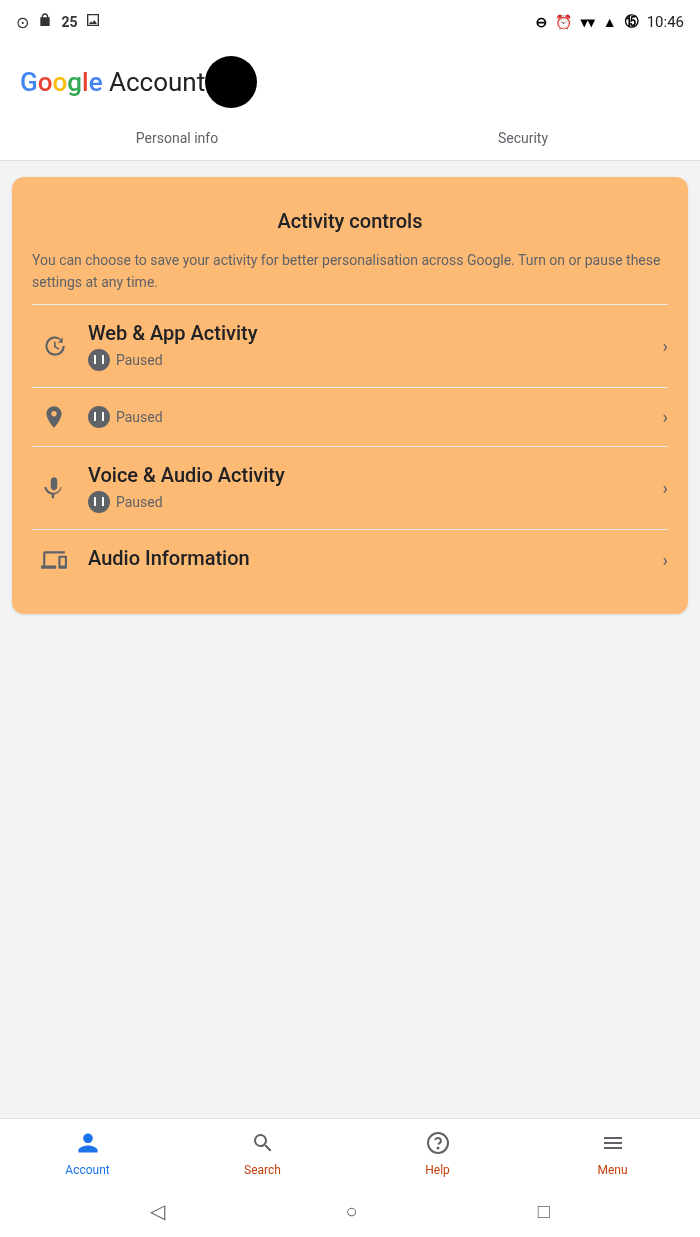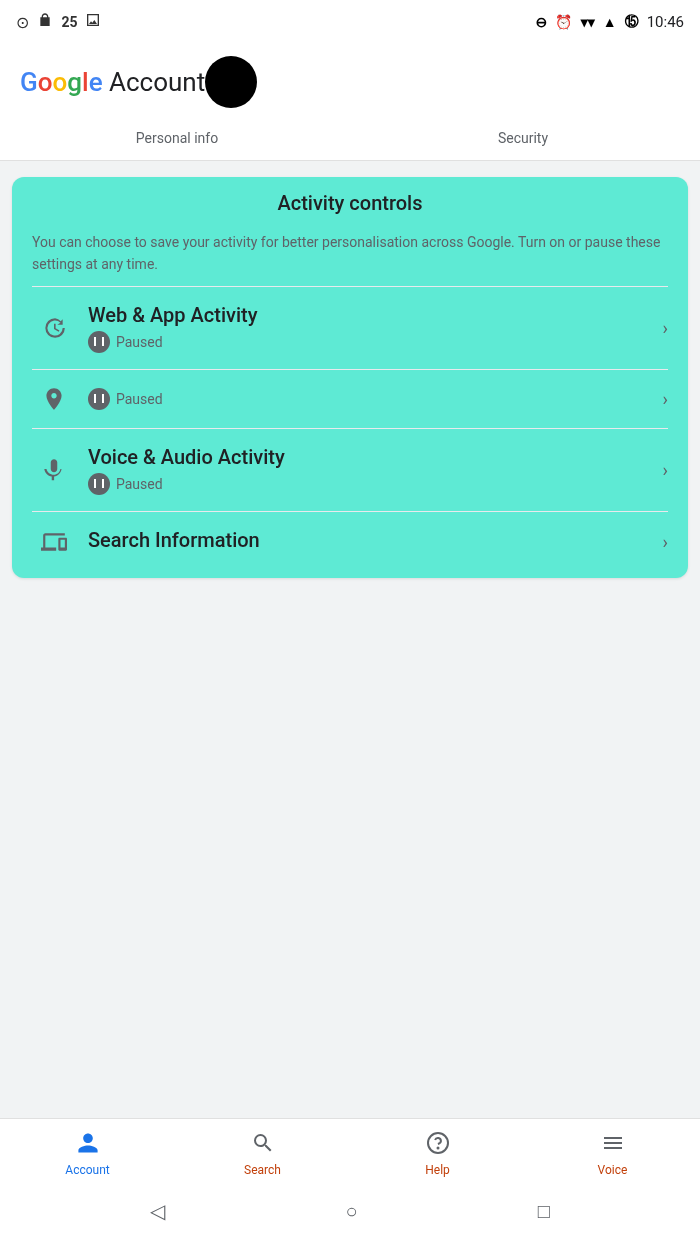--- a/index.html
+++ b/index.html
@@ -97,23 +97,23 @@
     }
 
     
     .main-content {
       flex: 1;
       padding: 16px 12px;
       overflow-y: auto;
     }
 
     .card {
-      background: #5eead4;
+      background: #fdba74;
       border-radius: 12px;
-      padding: 14px 20px;
+      padding: 32px 20px;
       box-shadow: 0 1px 3px rgba(0,0,0,0.1);
     }
 
     .card-title {
       font-size: 20px;
       font-weight: 500;
       color: #202124;
       text-align: center;
       margin-bottom: 16px;
     }
@@ -353,21 +353,21 @@
       <span class="chevron">›</span>
     </div>
 
     <div class="activity-item-partial">
       <div class="activity-icon-wrap">
         <svg class="svg-icon" viewBox="0 0 24 24" fill="#5f6368">
           <path d="M4 6h18V4H4c-1.1 0-2 .9-2 2v11H0v3h14v-3H4V6zm19 2h-6c-.55 0-1 .45-1 1v10c0 .55.45 1 1 1h6c.55 0 1-.45 1-1V9c0-.55-.45-1-1-1zm-1 9h-4v-7h4v7z"></path>
         </svg>
       </div>
       <div class="activity-text">
-        <div class="activity-title">Search Information</div>
+        <div class="activity-title">Audio Information</div>
       </div>
       <span class="chevron">›</span>
     </div>
   </div>
 </div>
 
 <div class="bottom-nav">
   <div class="nav-item">
     <span class="nav-icon active">
       <svg width="24" height="24" viewBox="0 0 24 24" fill="#1a73e8">
@@ -393,21 +393,21 @@
         </svg>
     </span>
     <span class="nav-label">Help</span>
   </div>
   <div class="nav-item">
     <span class="nav-icon">
       <svg width="24" height="24" viewBox="0 0 24 24" fill="#5f6368">
           <path d="M3 18h18v-2H3v2zm0-5h18v-2H3v2zm0-7v2h18V6H3z"></path>
         </svg>
     </span>
-    <span class="nav-label">Voice</span>
+    <span class="nav-label">Menu</span>
   </div>
 </div>
 
 <div class="sys-nav">
   <span class="sys-nav-btn">◁</span>
   <span class="sys-nav-btn">○</span>
   <span class="sys-nav-btn">□</span>
 </div>
 
 </body></html>

